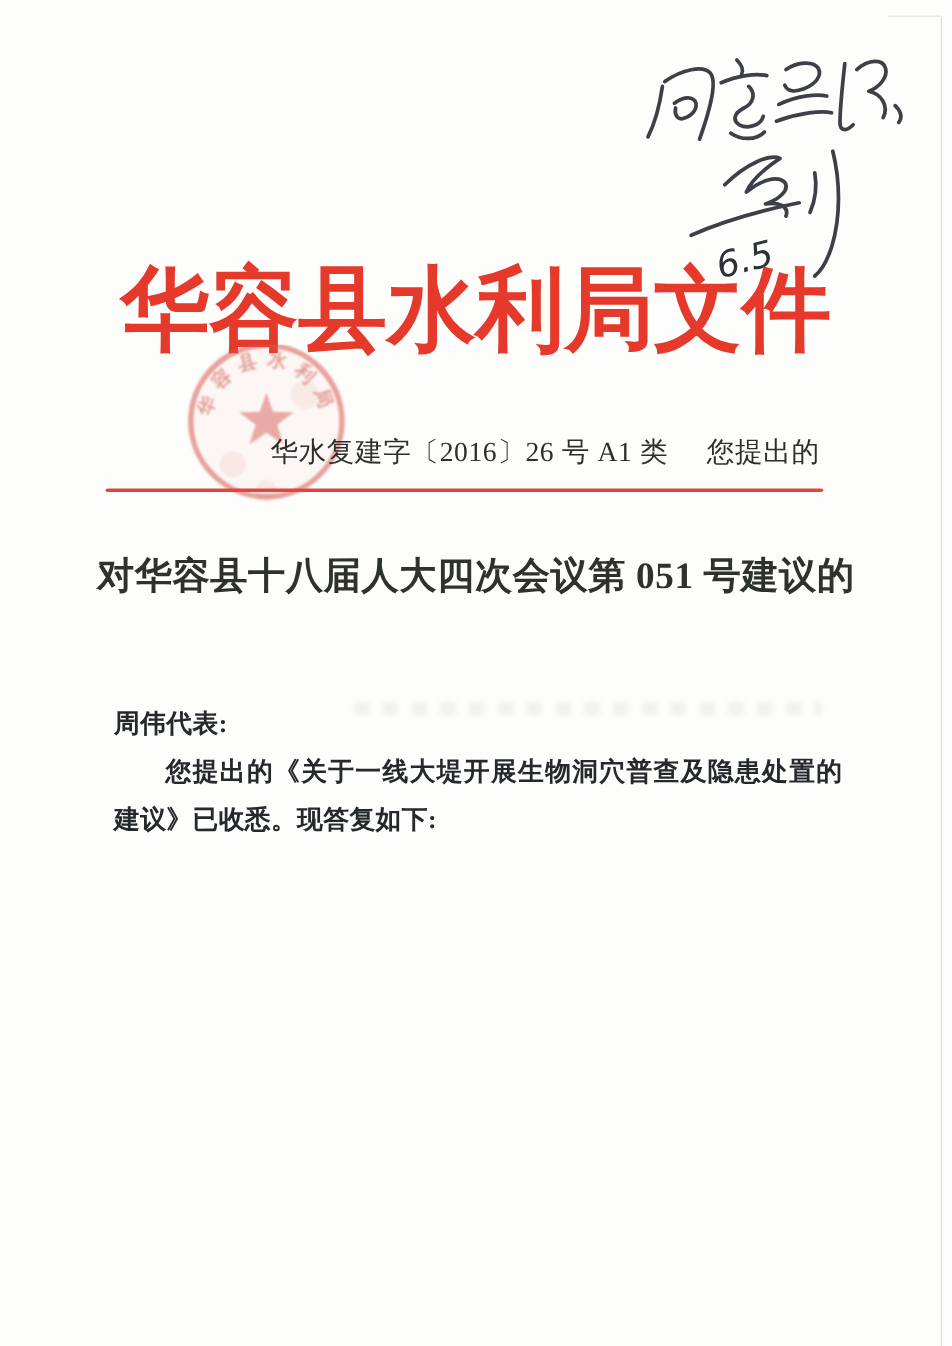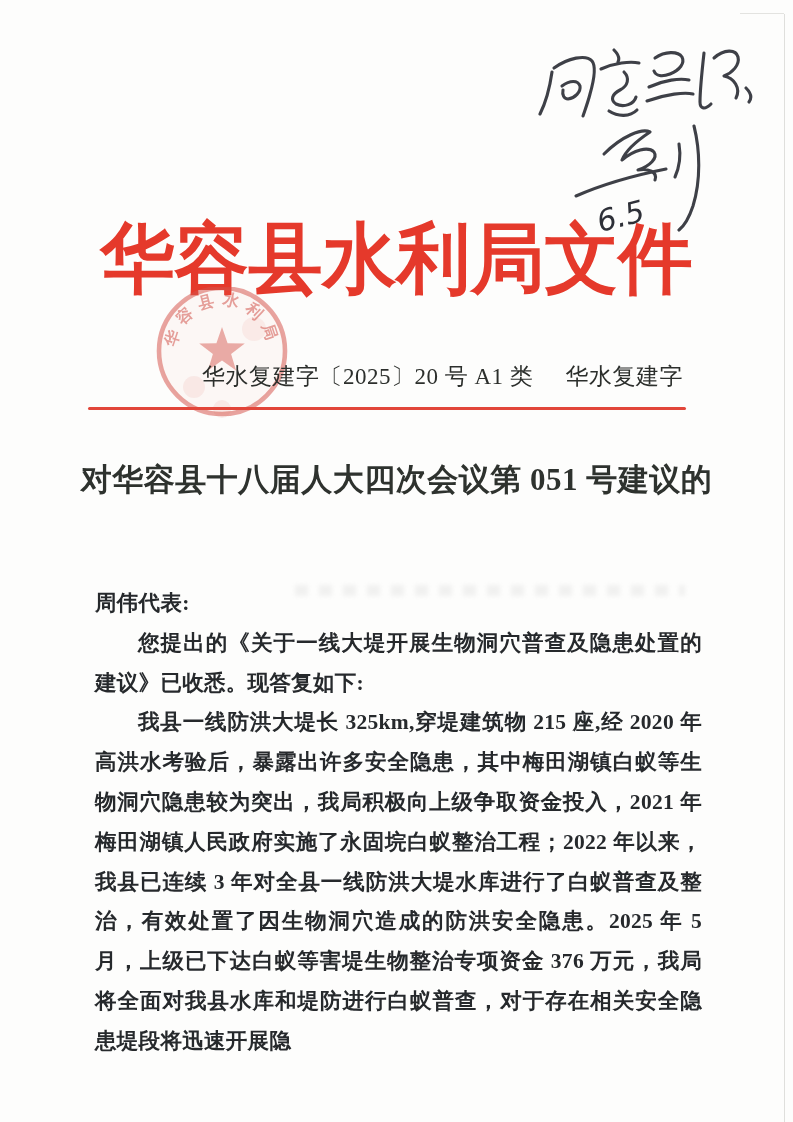--- a/index.html
+++ b/index.html
@@ -124,29 +124,28 @@
           <textPath href="#sealArc" startOffset="50%" text-anchor="middle">华容县水利局</textPath>
         </text>
         <circle cx="52" cy="100" r="11" fill="rgba(220,100,90,0.10)"></circle>
         <circle cx="112" cy="42" r="12" fill="rgba(220,100,90,0.09)"></circle>
         <circle cx="80" cy="122" r="9" fill="rgba(220,100,90,0.10)"></circle>
       </g>
     </svg>
   </div>
 
   <div class="ref-line">
-    <span>华水复建字〔2025〕20 号 A1 类</span>
-    <span class="publicity">华水复建字</span>
+    <span>华水复建字〔2016〕26 号 A1 类</span>
+    <span class="publicity">您提出的</span>
   </div>
 
   <div class="red-rule"></div>
 
   <div class="doc-title">
     <div>对华容县十八届人大四次会议第 051 号建议的</div>
   </div>
 
   <div class="body-text">
     <p>周伟代表:</p>
     <p class="indent">您提出的《关于一线大堤开展生物洞穴普查及隐患处置的建议》已收悉。现答复如下:</p>
-    <p class="indent">我县一线防洪大堤长 325km,穿堤建筑物 215 座,经 2020 年高洪水考验后，暴露出许多安全隐患，其中梅田湖镇白蚁等生物洞穴隐患较为突出，我局积极向上级争取资金投入，2021 年梅田湖镇人民政府实施了永固垸白蚁整治工程；2022 年以来，我县已连续 3 年对全县一线防洪大堤水库进行了白蚁普查及整治，有效处置了因生物洞穴造成的防洪安全隐患。2025 年 5 月，上级已下达白蚁等害堤生物整治专项资金 376 万元，我局将全面对我县水库和堤防进行白蚁普查，对于存在相关安全隐患堤段将迅速开展隐</p>
   </div>
 
 </div>
 
 </body></html>

